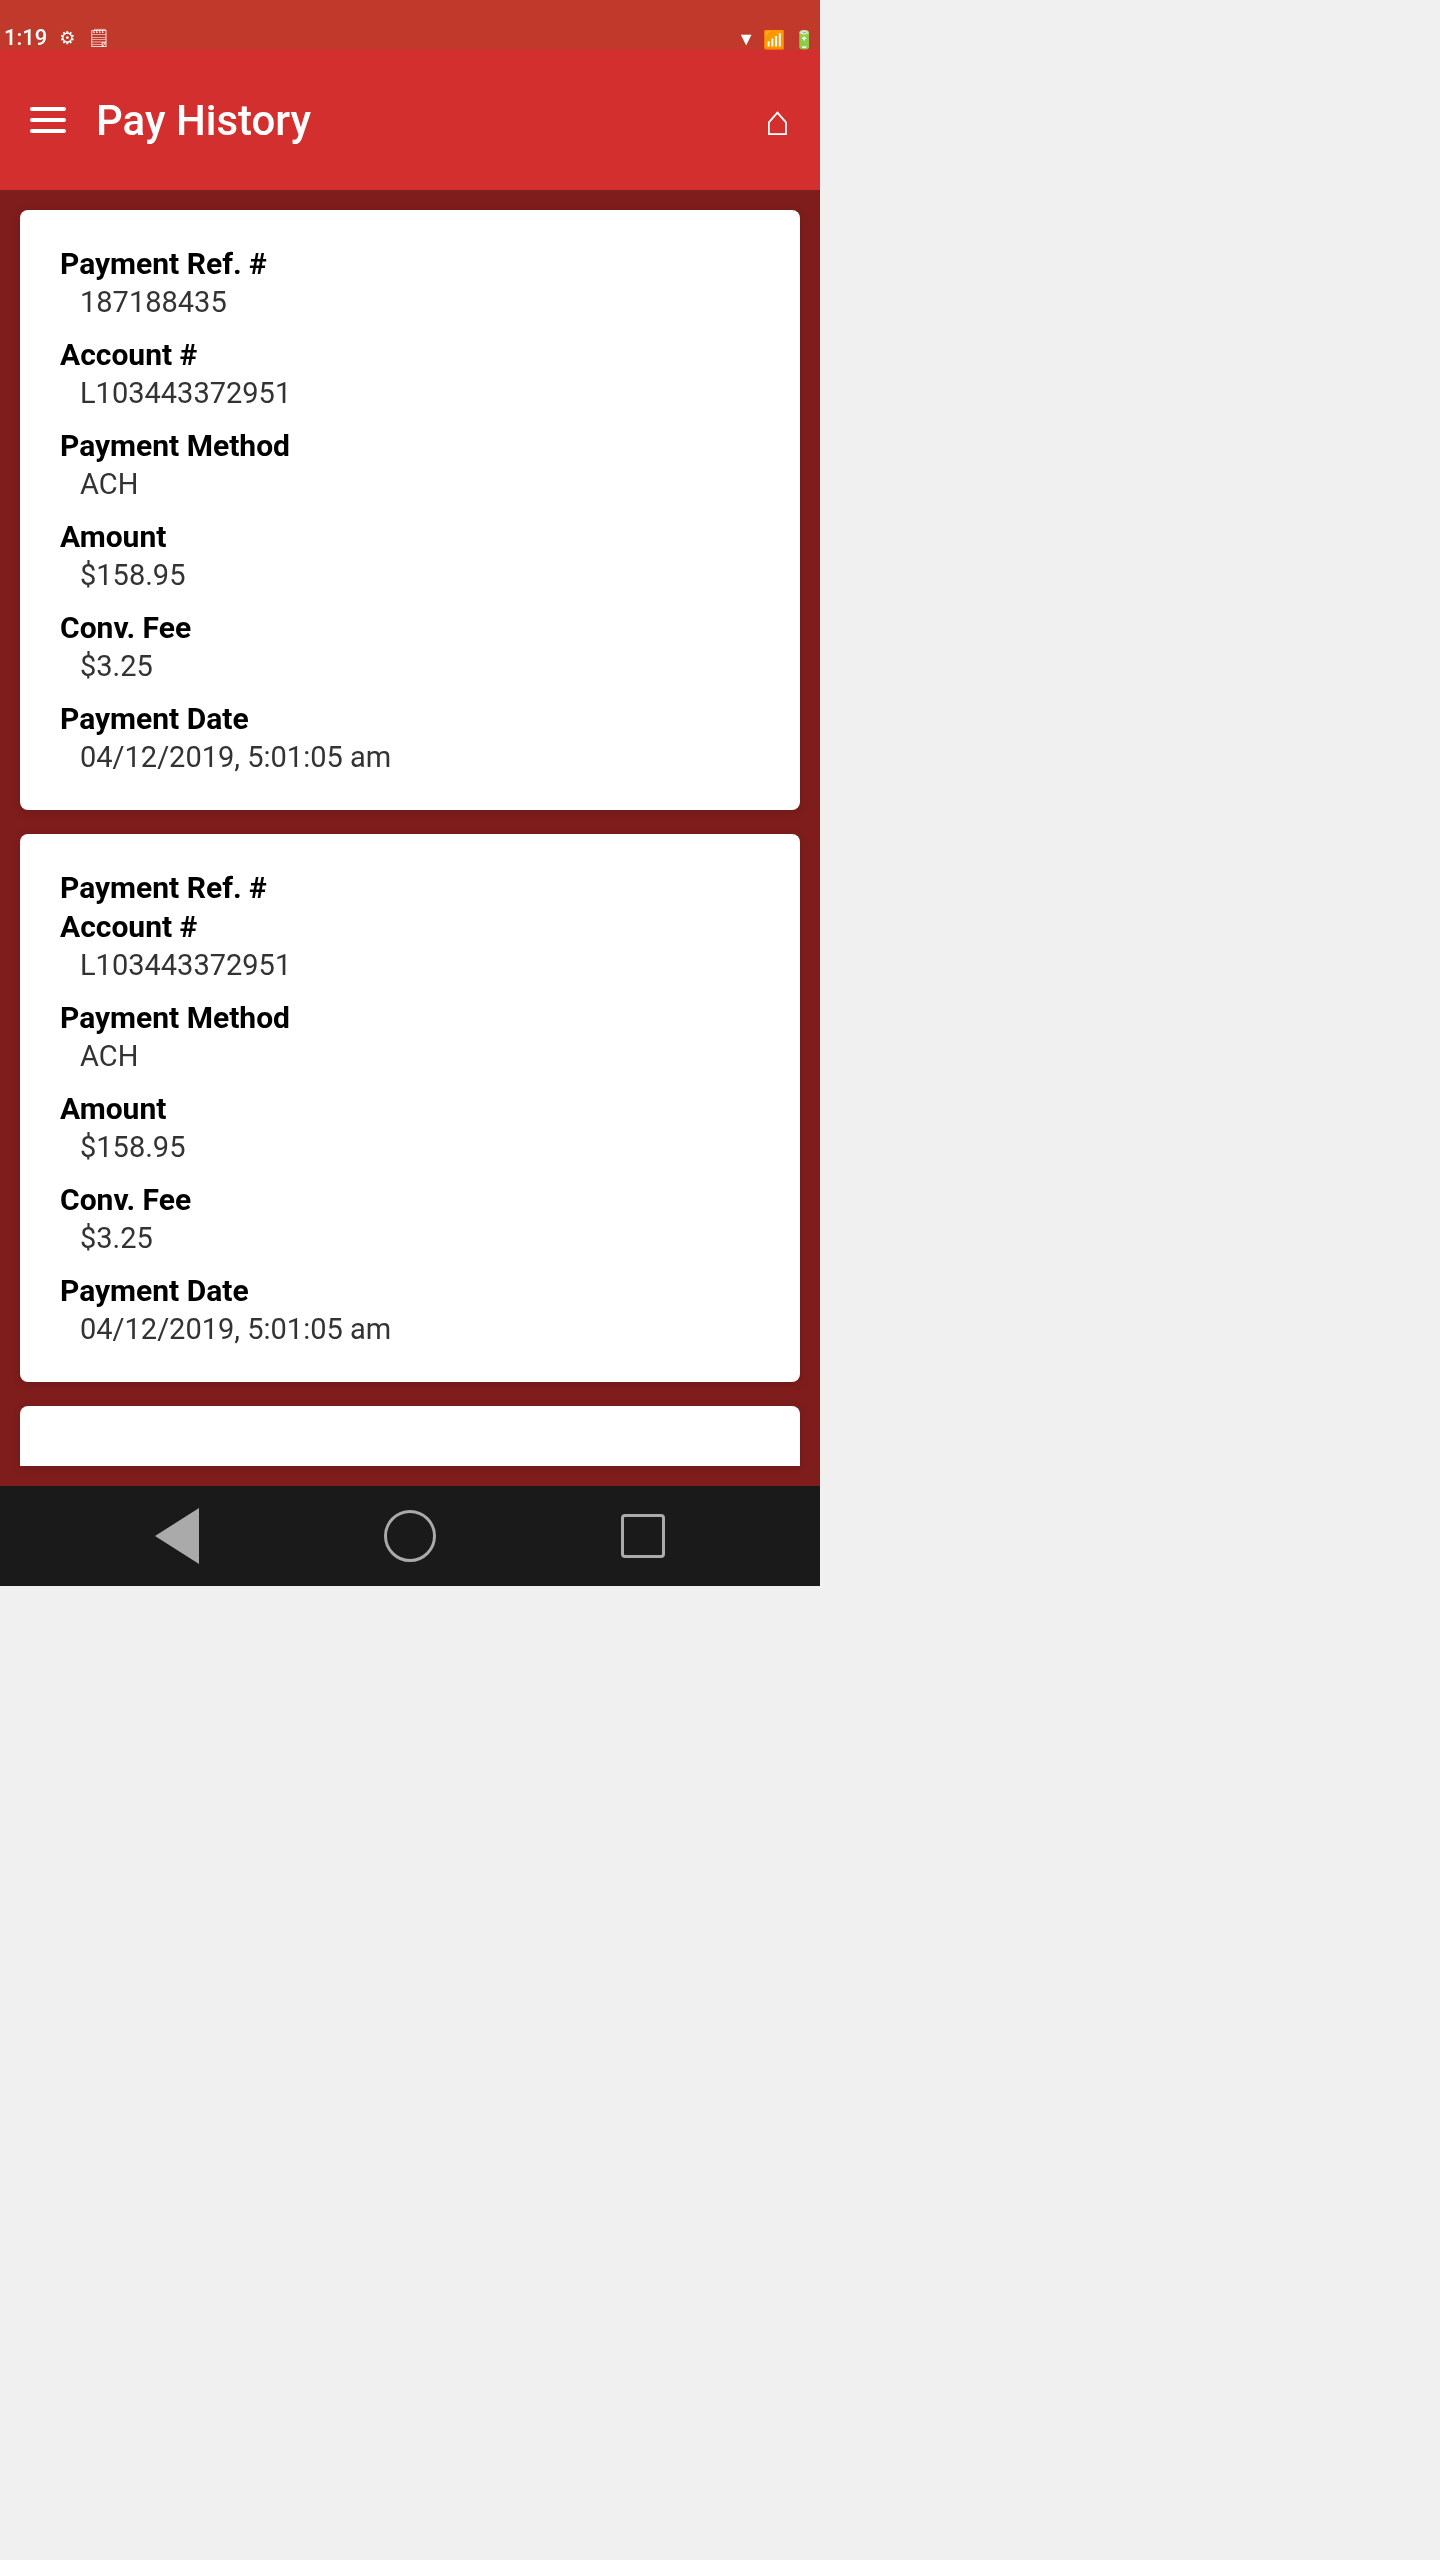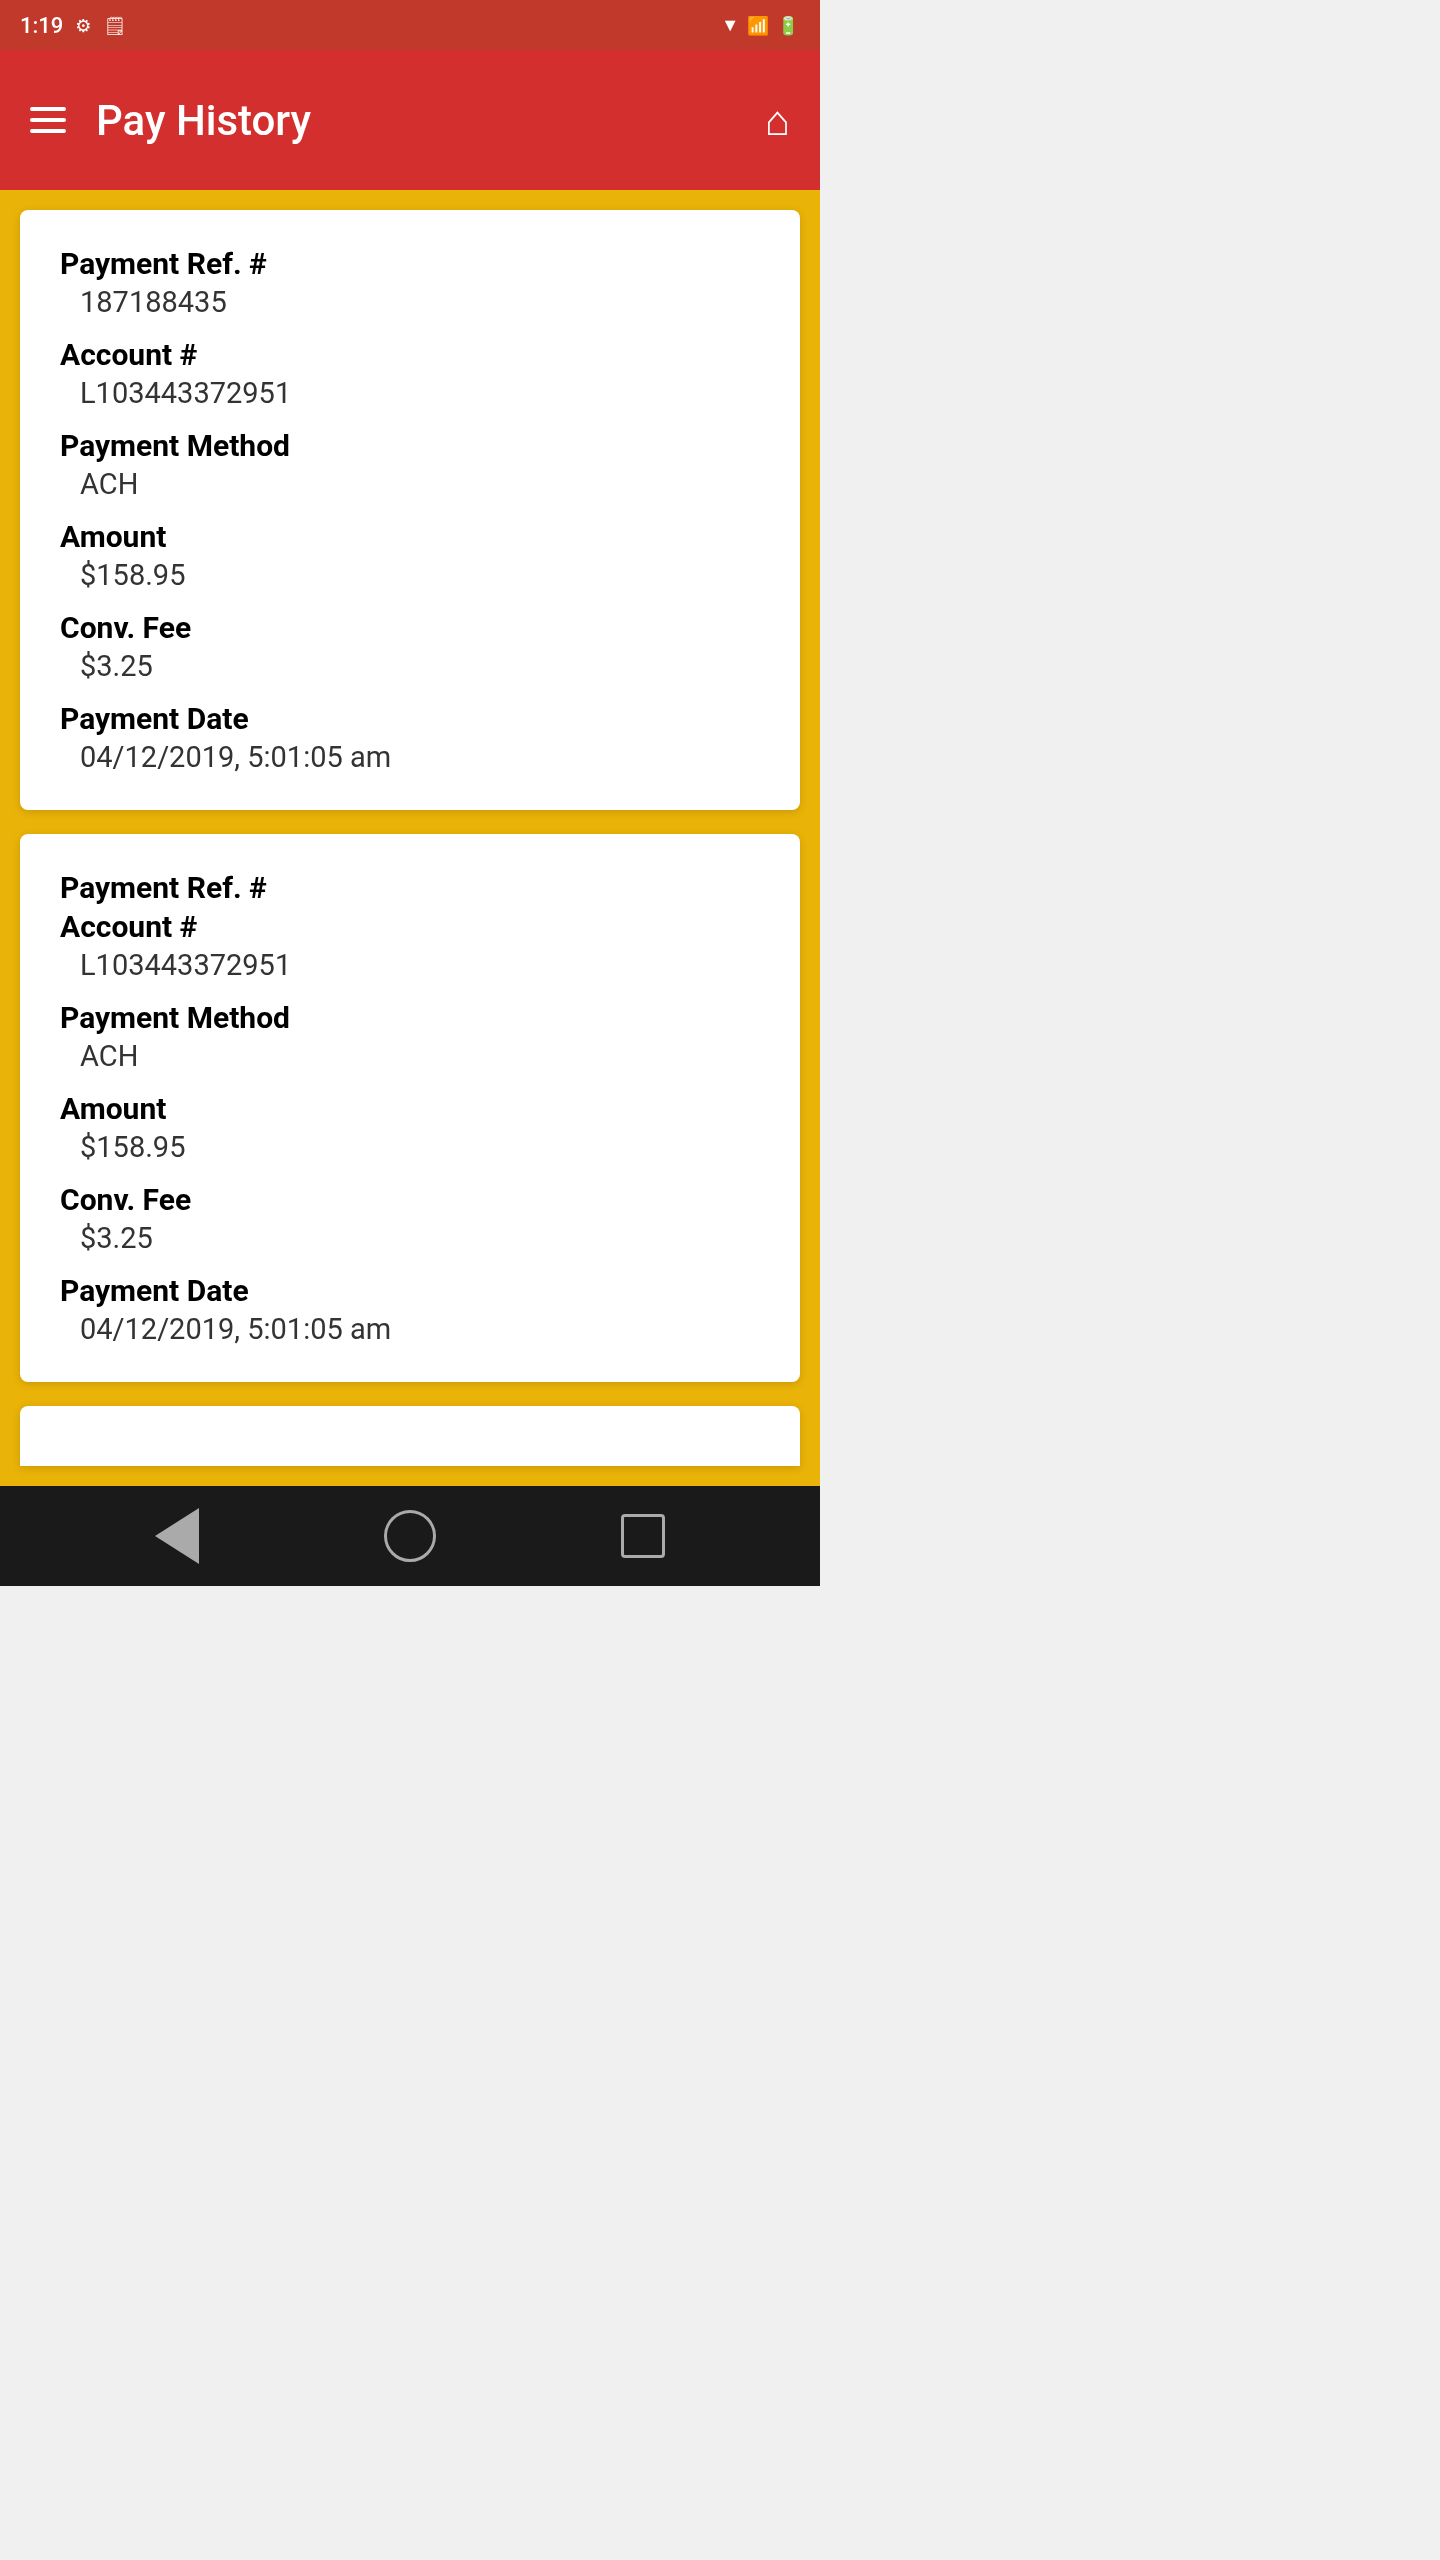--- a/index.html
+++ b/index.html
@@ -16,23 +16,23 @@
       font-family: 'Roboto', Arial, sans-serif;
       display: flex;
       flex-direction: column;
     }
 
     
     .status-bar {
       background-color: #c0392b;
       height: 50px;
       display: flex;
-      align-items: center;
+      align-items: flex-end;
       justify-content: space-between;
-      padding: 0 20px;
+      padding: 0 4px;
       color: white;
       font-size: 22px;
       font-weight: 500;
     }
 
     .status-bar-left {
       display: flex;
       align-items: center;
       gap: 12px;
     }
@@ -87,21 +87,21 @@
       cursor: pointer;
     }
 
     
     .main-content {
       flex: 1;
       padding: 20px 20px;
       display: flex;
       flex-direction: column;
       gap: 24px;
-      background-color: #eab308;
+      background-color: #7f1d1d;
     }
 
     
     .payment-card {
       background-color: white;
       border-radius: 8px;
       padding: 36px 40px;
       box-shadow: 0 2px 8px rgba(0,0,0,0.15);
     }
 

